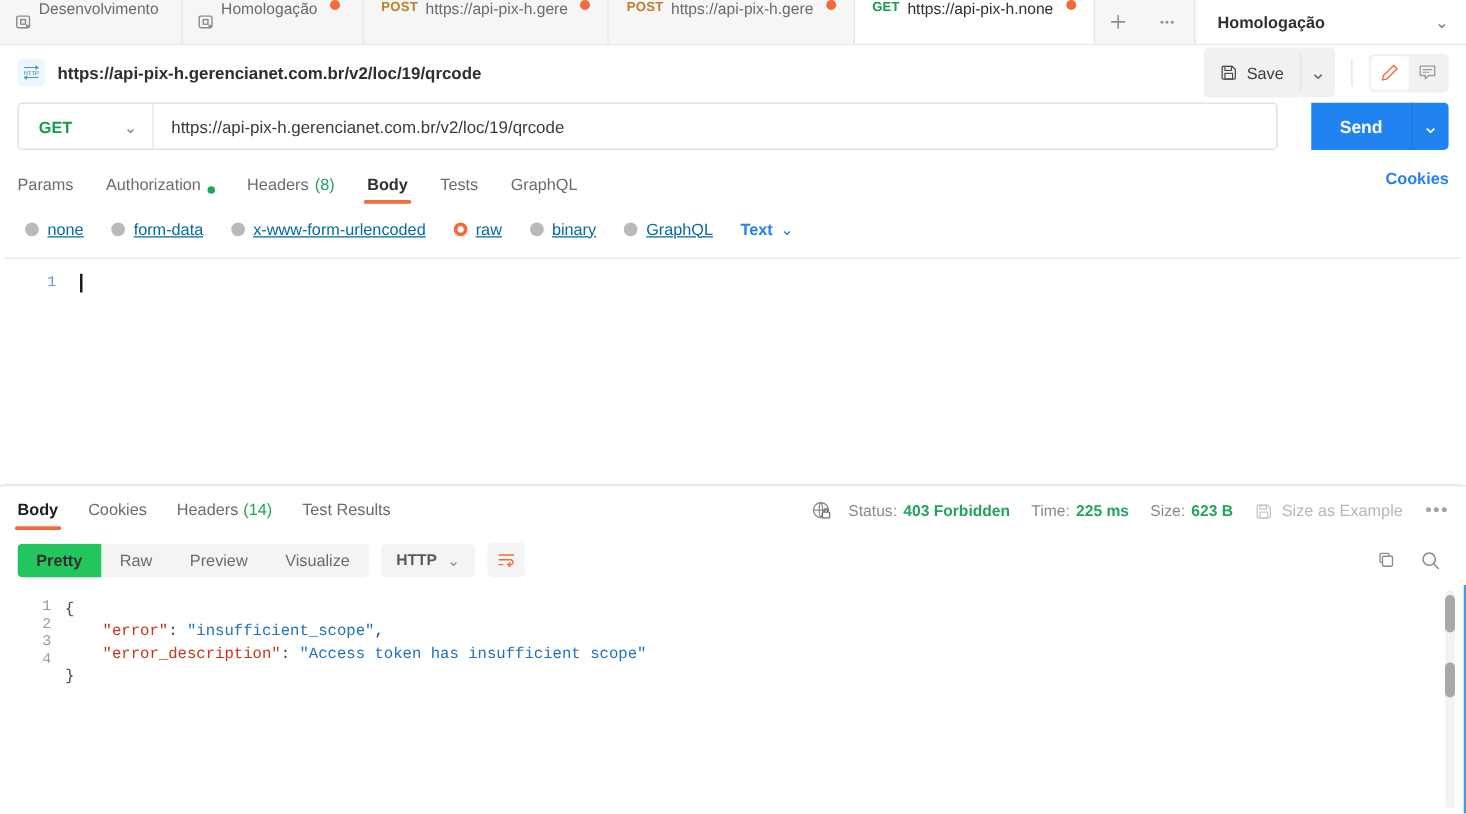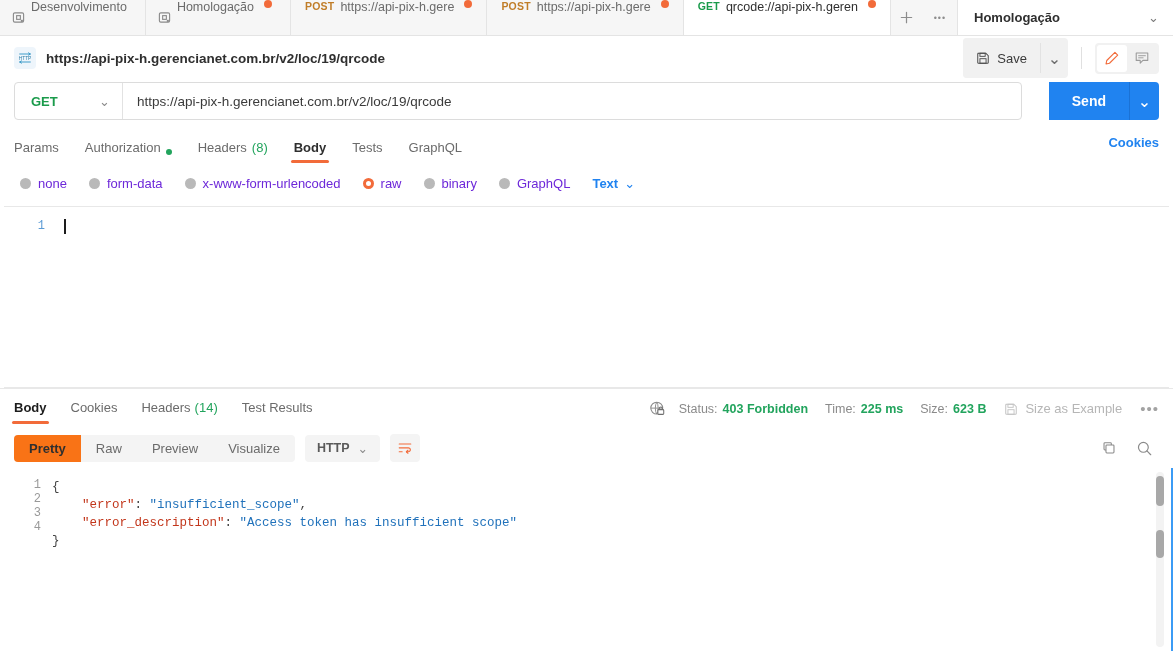--- a/index.html
+++ b/index.html
@@ -124,22 +124,22 @@
   .rtab .cnt { color: #22a45d; }
   .reqtabs .spring { flex: 1; }
   .cookies-link { font-size: 13px; color: #2083f0; font-weight: bold; cursor: pointer; padding-bottom: 8px; }
 
   
   .bodytypes {
     display: flex; align-items: center; gap: 0; padding: 6px 14px 0 20px;
     height: 32px; flex: none;
   }
   .radio-opt {
-    display: flex; align-items: center; gap: 7px; font-size: 13px; color: #6d28d9;
-    margin-right: 22px; cursor: pointer;
+    display: flex; align-items: center; gap: 7px; font-size: 13px; color: #0369a1;
+    margin-right: 22px; cursor: pointer; text-decoration: underline;
   }
   .radio-dot {
     width: 11px; height: 11px; border-radius: 50%; background: #b9b9b9; flex: none;
   }
   .radio-opt.sel .radio-dot { background: #fff; border: 3.5px solid #f26b3a; }
   .text-sel {
     display: flex; align-items: center; gap: 6px; font-size: 13px;
     color: #2083f0; font-weight: bold; cursor: pointer;
   }
   .text-sel .chev { font-weight: normal; }
@@ -183,21 +183,21 @@
     display: flex; align-items: center; gap: 7px; font-size: 13px; color: #b6b6b6; cursor: pointer;
   }
   .dots-btn { color: #a3a3a3; font-size: 15px; letter-spacing: 1px; cursor: pointer; padding-left: 4px; }
 
   
   .resp-toolbar { display: flex; align-items: center; padding: 0 14px; height: 40px; flex: none; }
   .seg { display: flex; align-items: center; background: #f4f4f4; border-radius: 4px; overflow: hidden; }
   .seg-item {
     font-size: 13px; color: #6b6b6b; padding: 6px 15px; cursor: pointer;
   }
-  .seg-item.active { background: #f97316; color: #2f2f2f; font-weight: bold; }
+  .seg-item.active { background: #22c55e; color: #2f2f2f; font-weight: bold; }
   .fmt-sel {
     display: flex; align-items: center; gap: 8px; background: #f4f4f4; border-radius: 4px;
     padding: 6px 12px; font-size: 12.5px; font-weight: bold; color: #5a5a5a;
     margin-left: 10px; cursor: pointer;
   }
   .fmt-sel .chev { font-weight: normal; color: #8a8a8a; }
   .wrap-btn {
     margin-left: 10px; background: #f4f4f4; border-radius: 4px; width: 30px; height: 28px;
     display: flex; align-items: center; justify-content: center; color: #f26b3a; cursor: pointer;
   }
@@ -264,21 +264,21 @@
     </div>
 
     <div class="tab">
       <span class="method post">POST</span>
       <span class="tab-label">https://api-pix-h.gere</span>
       <span class="dot"></span>
     </div>
 
     <div class="tab active">
       <span class="method get">GET</span>
-      <span class="tab-label">qrcode://api-pix-h.geren</span>
+      <span class="tab-label">https://api-pix-h.none</span>
       <span class="dot"></span>
     </div>
 
     <div class="tab-new">
       <svg width="15" height="15" viewBox="0 0 16 16">
           <path d="M8 2.5v11M2.5 8h11" stroke="#8d8d8d" stroke-width="1.3" stroke-linecap="round"></path>
         </svg>
     </div>
     <div class="tab-more">
       <span style="font-size:9px;">•••</span>

